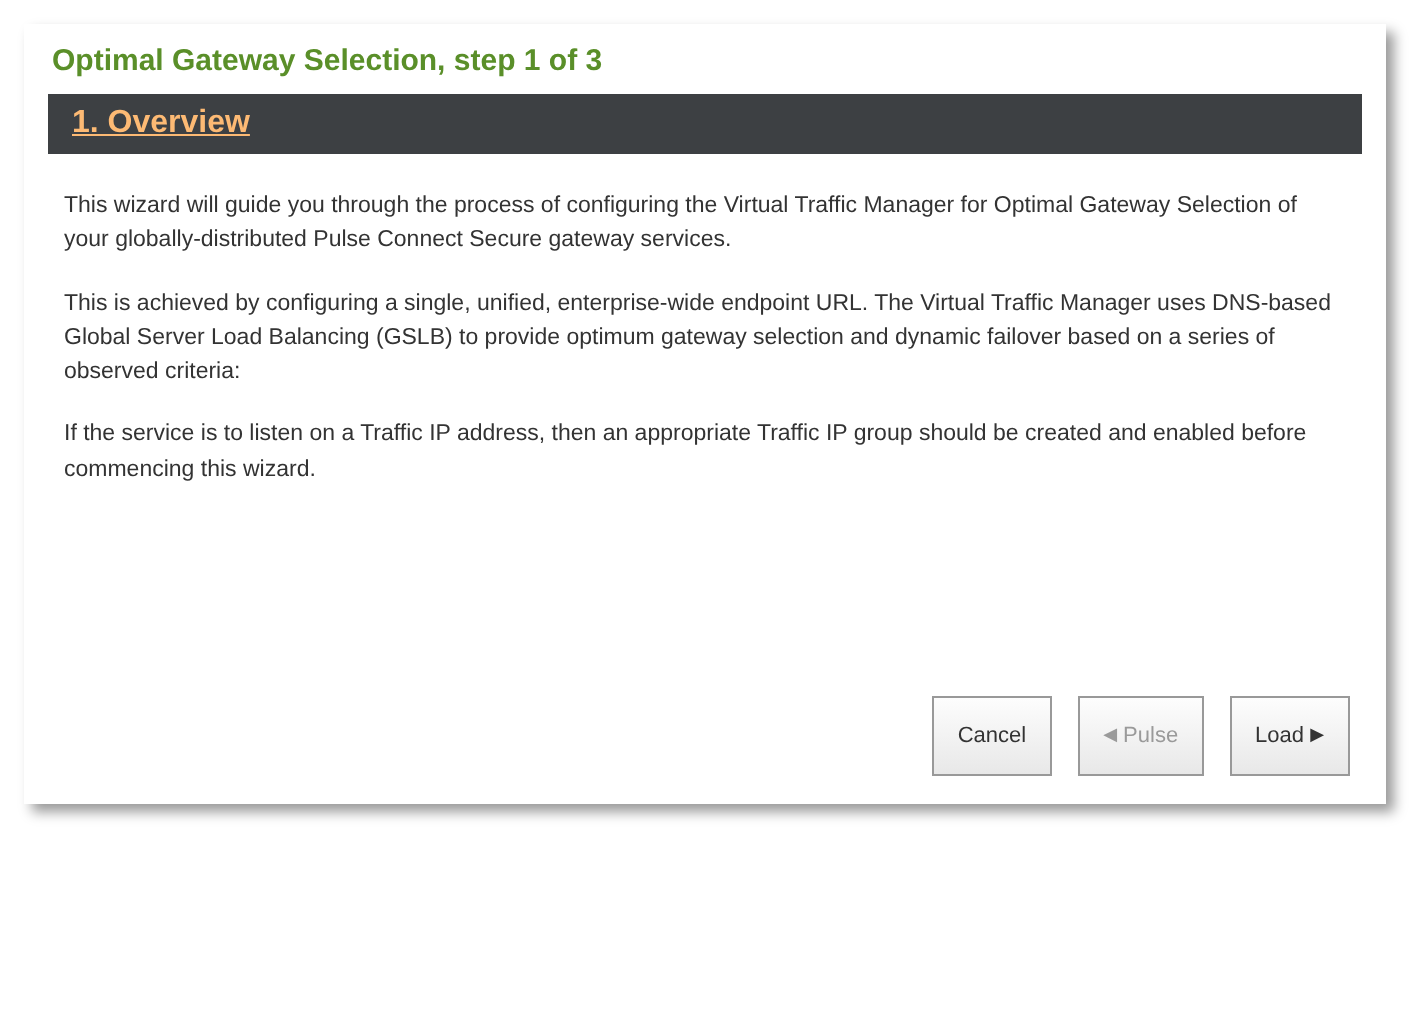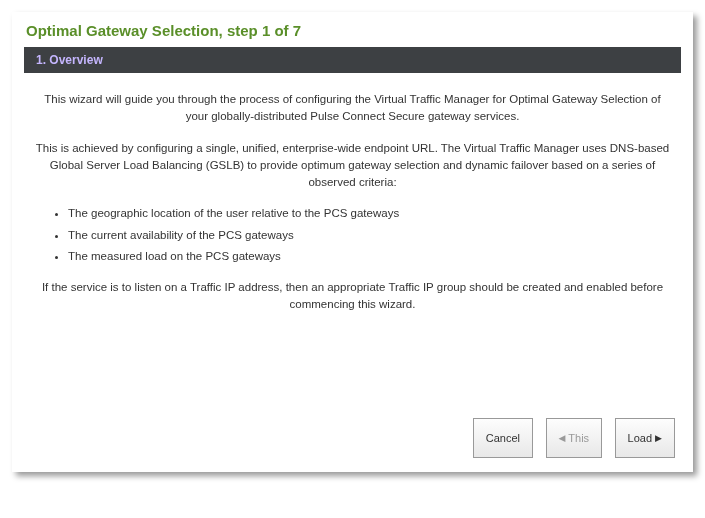--- a/index.html
+++ b/index.html
@@ -16,33 +16,34 @@
     padding-bottom: 0;
   }
   .wizard-title {
     color: #5a8f29;
     font-size: 15px;
     font-weight: bold;
     padding: 10px 14px 8px 14px;
   }
   .section-header {
     background: #3d4043;
-    color: #c4b5fd;
-    font-size: 12px;
+    color: #fdba74;
+    font-size: 16px;
     font-weight: bold;
     padding: 6px 12px;
     margin: 0 12px;
+    text-decoration: underline;
   }
   .content {
     padding: 18px 20px 10px 20px;
     color: #333;
     font-size: 11.5px;
     line-height: 1.5;
   }
-  .content p { margin: 0 0 14px 0; text-align: center; }
+  .content p { margin: 0 0 14px 0; }
   .content ul {
     margin: 0 0 14px 0;
     padding-left: 36px;
   }
   .content li { margin-bottom: 4px; }
   .button-bar {
     text-align: right;
     padding: 10px 18px 14px 18px;
   }
   .btn {
@@ -59,31 +60,26 @@
   .btn[disabled] {
     color: #9a9a9a;
     cursor: default;
   }
   .arrow { font-size: 9px; position: relative; top: -1px; }
 </style>
 </head>
 <body>
 
 <div class="wizard">
-  <div class="wizard-title">Optimal Gateway Selection, step 1 of 7</div>
+  <div class="wizard-title">Optimal Gateway Selection, step 1 of 3</div>
   <div class="section-header">1. Overview</div>
   <div class="content">
     <p>This wizard will guide you through the process of configuring the Virtual Traffic Manager for Optimal Gateway Selection of your globally-distributed Pulse Connect Secure gateway services.</p>
     <p>This is achieved by configuring a single, unified, enterprise-wide endpoint URL. The Virtual Traffic Manager uses DNS-based Global Server Load Balancing (GSLB) to provide optimum gateway selection and dynamic failover based on a series of observed criteria:</p>
-    <ul>
-      <li>The geographic location of the user relative to the PCS gateways</li>
-      <li>The current availability of the PCS gateways</li>
-      <li>The measured load on the PCS gateways</li>
-    </ul>
     <p>If the service is to listen on a Traffic IP address, then an appropriate Traffic IP group should be created and enabled before commencing this wizard.</p>
   </div>
   <div style="height:70px;"></div>
   <div class="button-bar">
     <button class="btn">Cancel</button>
-    <button class="btn" disabled=""><span class="arrow">◀</span> <span>This</span></button>
+    <button class="btn" disabled=""><span class="arrow">◀</span> <span>Pulse</span></button>
     <button class="btn"><span>Load</span> <span class="arrow">▶</span></button>
   </div>
 </div>
 
 </body></html>

